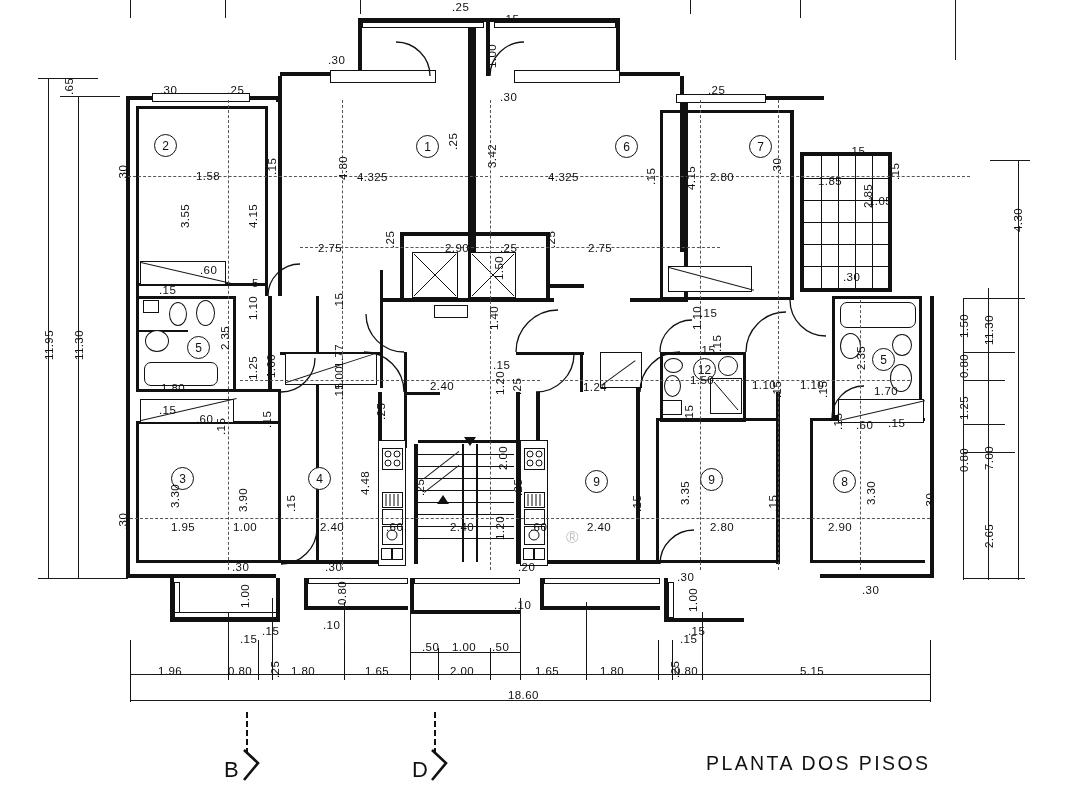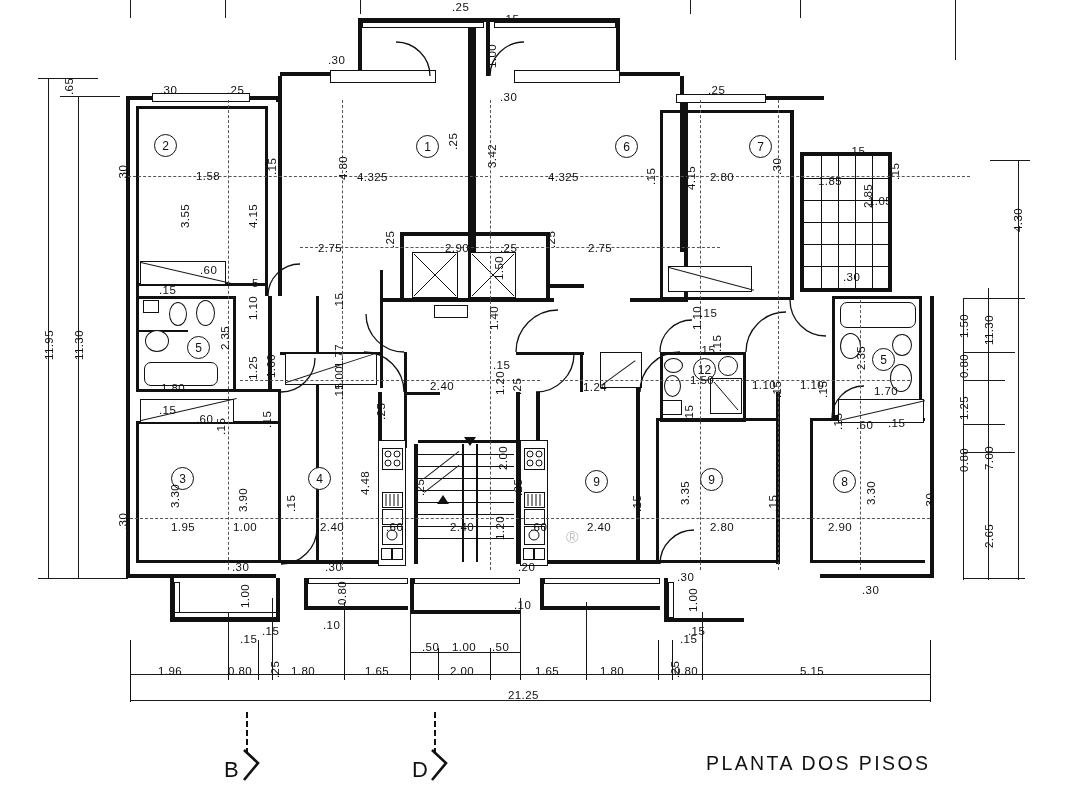--- a/index.html
+++ b/index.html
@@ -542,21 +542,21 @@
   <div class="dim" style="left:535px;top:666px;">1.65</div>
   <div class="dim" style="left:600px;top:666px;">1.80</div>
   <div class="dimv" style="left:670px;top:678px;">.25</div>
   <div class="dim" style="left:674px;top:666px;">0.80</div>
   <div class="dim" style="left:800px;top:666px;">5.15</div>
 
   <div class="dim" style="left:422px;top:642px;">.50</div>
   <div class="dim" style="left:452px;top:642px;">1.00</div>
   <div class="dim" style="left:492px;top:642px;">.50</div>
 
-  <div class="dim" style="left:508px;top:690px;">21.25</div>
+  <div class="dim" style="left:508px;top:690px;">18.60</div>
 
   <div class="ln vln" style="left:228px;top:612px;height:30px;"></div>
   <div class="ln vln" style="left:272px;top:598px;height:44px;"></div>
   <div class="ln vln" style="left:344px;top:602px;height:40px;"></div>
   <div class="ln vln" style="left:410px;top:598px;height:44px;"></div>
   <div class="ln vln" style="left:520px;top:598px;height:44px;"></div>
   <div class="ln vln" style="left:586px;top:602px;height:40px;"></div>
   <div class="ln vln" style="left:702px;top:612px;height:30px;"></div>
   <div class="dim" style="left:262px;top:626px;">.15</div>
   <div class="dim" style="left:688px;top:626px;">.15</div>

